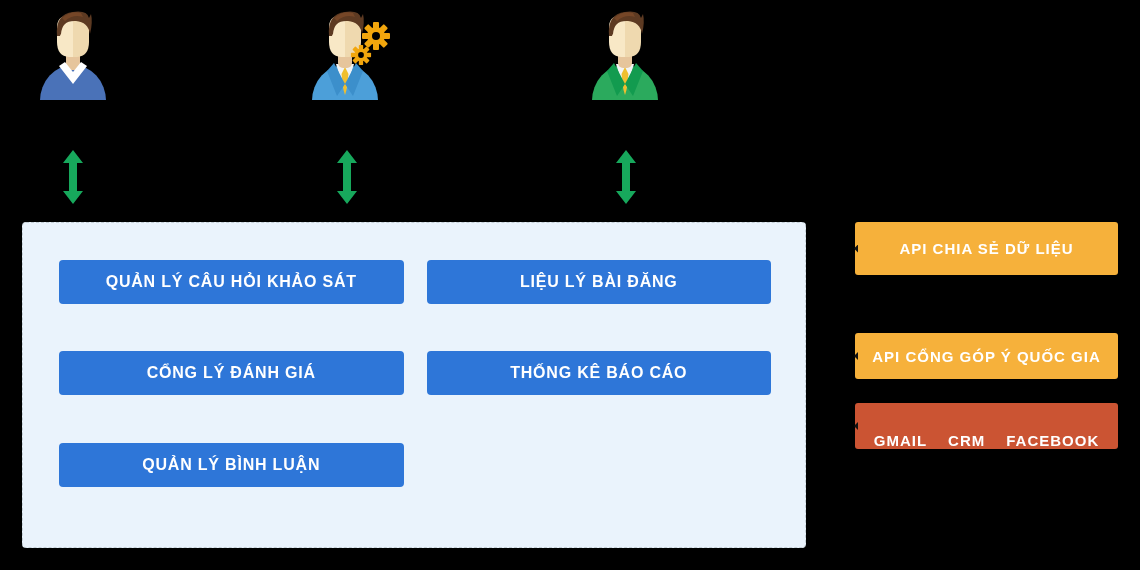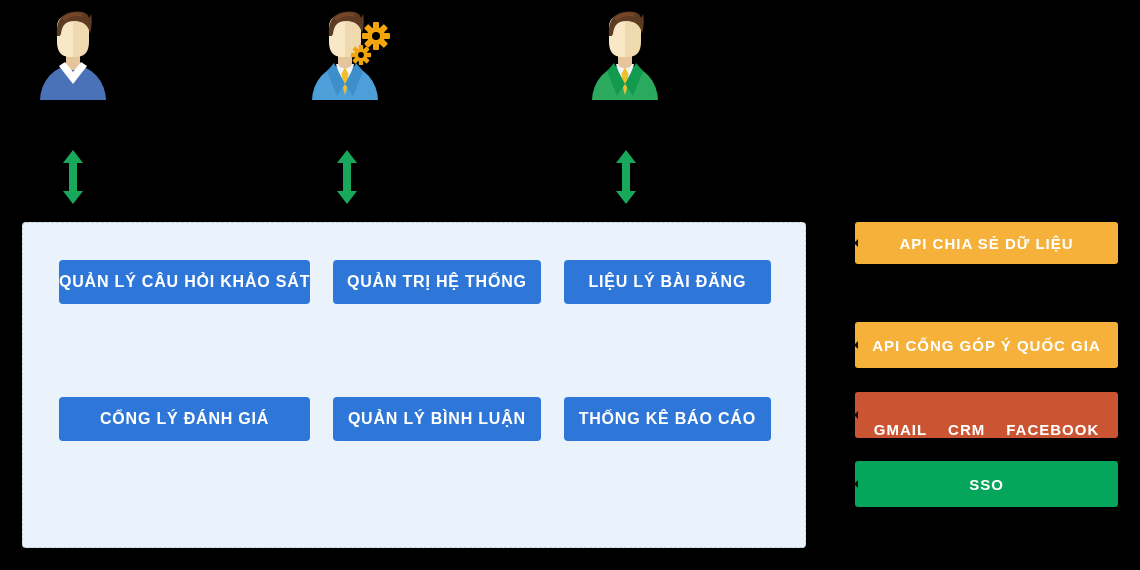--- a/index.html
+++ b/index.html
@@ -30,21 +30,21 @@
 
   
   .module-panel {
     position:absolute; left:22px; top:222px;
     width:784px; height:326px;
     background:var(--panel-bg,#EAF3FC);
     border:1px dashed var(--panel-border,#C4CFD6);
     border-radius:4px;
     padding:37px 34px 38px 36px;
     display:grid;
-    grid-template-columns:1fr 1fr 1fr;
+    grid-template-columns:1fr 1fr;
     column-gap:23px; row-gap:25px;text-align:right;
   }
   .module-btn {
     height:44px;
     background:var(--primary-blue,#2E76D8);
     border-radius:4px;
     color:#fff;
     font-size:16px; font-weight:700; letter-spacing:0.8px;
     display:flex; align-items:center; justify-content:center;
     white-space:nowrap;
@@ -56,21 +56,21 @@
   .integration-btn {
     position:relative;
     width:263px; height:46px;
     border-radius:3px;
     color:#fff;
     font-size:15px; font-weight:700; letter-spacing:1px;
     display:flex; align-items:center; justify-content:center;
     white-space:nowrap;
     cursor:pointer;
   }
-  .integration-btn.first { height:42px; margin-bottom:58px; }
+  .integration-btn.first { height:53px; margin-bottom:58px; }
   .integration-btn.second { margin-bottom:24px; }
   .integration-btn.third { margin-bottom:23px; }
   .integration-btn .segments { display:flex; gap:21px;margin-top:28px; }
   .notch {
     position:absolute; left:-1px; top:50%;
     width:4px; height:8px;
     transform:translateY(-50%);
     background:#111;
     clip-path:polygon(0 50%, 100% 0, 100% 100%);
   }
@@ -144,43 +144,38 @@
   </svg>
   <svg class="sync-arrow arrow-2" viewBox="0 0 22 54">
     <polygon class="arrow-poly" points="11,0 21,13 15,13 15,41 21,41 11,54 1,41 7,41 7,13 1,13"></polygon>
   </svg>
   <svg class="sync-arrow arrow-3" viewBox="0 0 22 54">
     <polygon class="arrow-poly" points="11,0 21,13 15,13 15,41 21,41 11,54 1,41 7,41 7,13 1,13"></polygon>
   </svg>
 
   <div class="module-panel">
     <div class="module-btn">QUẢN LÝ CÂU HỎI KHẢO SÁT</div>
-    <div class="module-btn">QUẢN TRỊ HỆ THỐNG</div>
     <div class="module-btn">LIỆU LÝ BÀI ĐĂNG</div>
     <div class="module-btn">CỔNG LÝ ĐÁNH GIÁ</div>
+    <div class="module-btn">THỐNG KÊ BÁO CÁO</div>
     <div class="module-btn">QUẢN LÝ BÌNH LUẬN</div>
-    <div class="module-btn">THỐNG KÊ BÁO CÁO</div>
   </div>
 
   <div class="integrations">
     <div class="integration-btn first" style="background-color: rgb(246, 177, 59);">
       <span class="notch"></span>
       <span>API CHIA SẺ DỮ LIỆU</span>
     </div>
     <div class="integration-btn second" style="background-color: rgb(246, 177, 59);">
       <span class="notch"></span>
       <span>API CỔNG GÓP Ý QUỐC GIA</span>
     </div>
     <div class="integration-btn third" style="background-color: rgb(203, 84, 51);">
       <span class="notch"></span>
       <span class="segments">
         <span>GMAIL</span>
         <span>CRM</span>
         <span>FACEBOOK</span>
       </span>
     </div>
-    <div class="integration-btn" style="background-color: rgb(5, 165, 91);">
-      <span class="notch"></span>
-      <span>SSO</span>
-    </div>
   </div>
 
 </div>
 
 </body></html>

